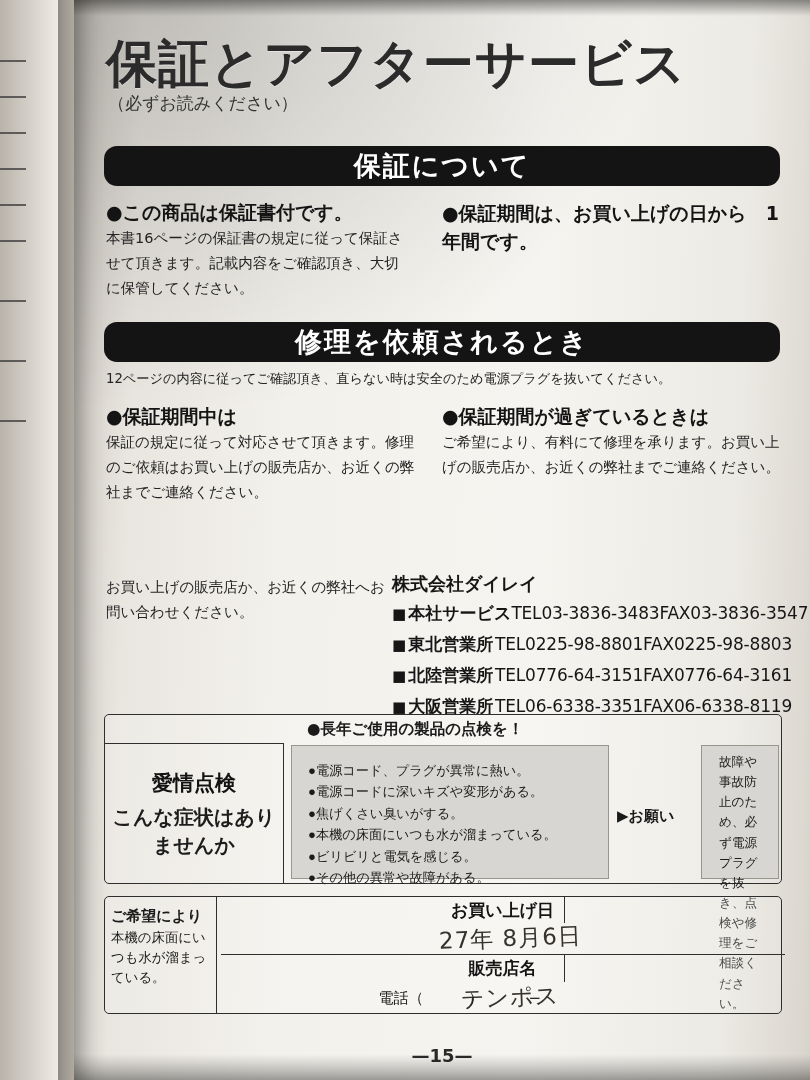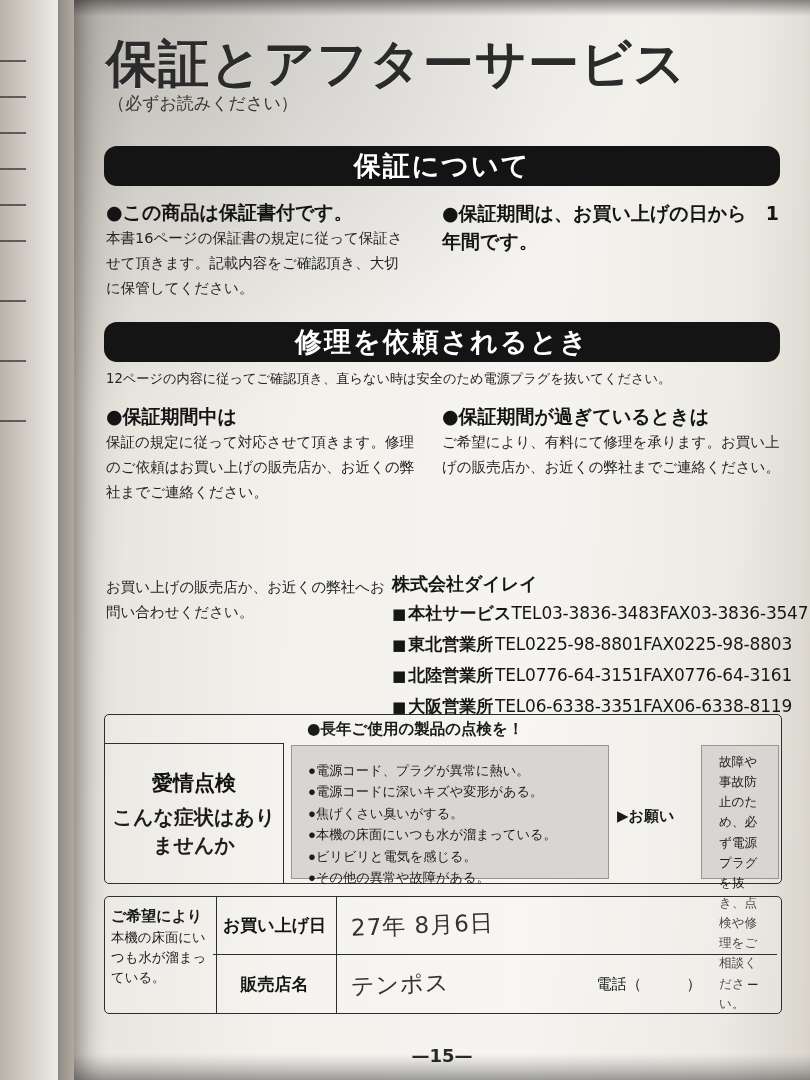--- a/index.html
+++ b/index.html
@@ -233,26 +233,27 @@
     border-right: 1.6px solid #2e2e2e;
     box-sizing: border-box;
     padding: 8px 6px;
     font-size: 13.4px;
     line-height: 1.5;
     color: #1b1b1b;
   }
   .memo-left .t { font-weight: 700; font-size: 15px; }
   .memo-r1, .memo-r2 {
     position: absolute;
-    left: 108px;
+    left: 116px;
     width: 564px;
     height: 58px;
     box-sizing: border-box;
     display: flex;
     align-items: center;
+    flex-direction: column;
   }
   .memo-r1 { top: 0; border-bottom: 1.6px solid #2e2e2e; }
   .memo-r2 { top: 58px; }
   .memo-lbl {
     width: 124px;
     text-align: center;
     font-size: 17px;
     font-weight: 700;
     color: #141414;
     border-right: 1.6px solid #2e2e2e;

